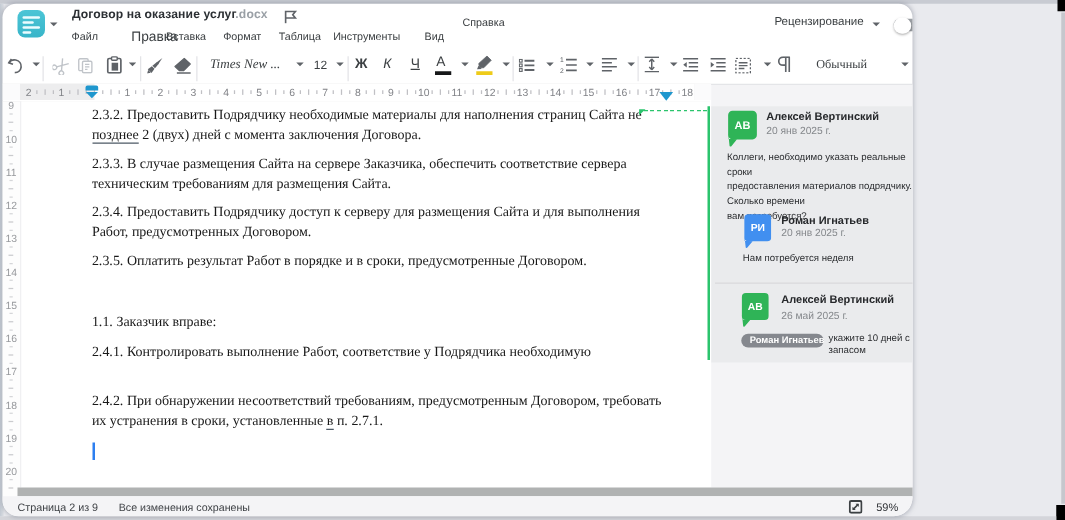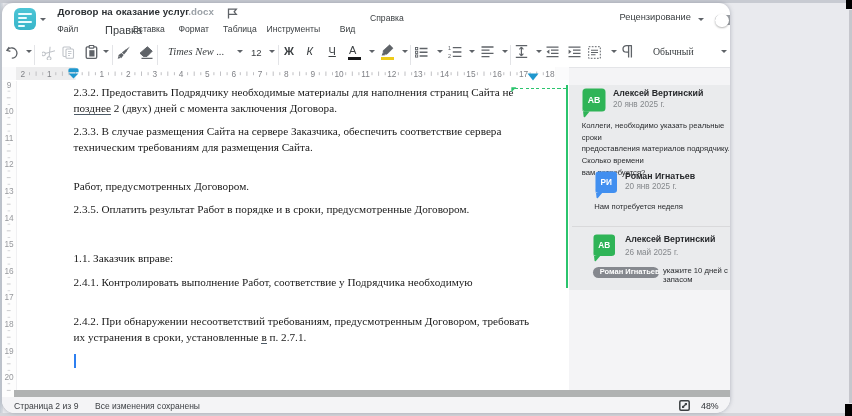--- a/index.html
+++ b/index.html
@@ -323,20 +323,21 @@
         <rect x="5.6" y="302.2" width="2.6" height="1" fill="#d5d6d9"></rect>
         <rect x="4.8" y="308.9" width="3.8" height="1" fill="#cacbce"></rect>
       </svg>
     </div>
     <div class="abs" style="left:14px;top:78.5px;width:553px;height:309.3px;background:#fff"></div>
     <div class="abs" style="left:13.5px;top:78.5px;width:1px;height:309.3px;background:#f0f0f2"></div>
     <div class="doc" style="left:71.5px;top:83.5px">2.3.2. Предоставить Подрядчику необходимые материалы для наполнения страниц Сайта не</div>
     <div class="doc" style="left:71.5px;top:99.2px"><span style="border-bottom:1.1px solid #4d5a66;padding-bottom:0.5px">позднее</span> 2 (двух) дней с момента заключения Договора.</div>
     <div class="doc" style="left:71.5px;top:122.9px">2.3.3. В случае размещения Сайта на сервере Заказчика, обеспечить соответствие сервера</div>
     <div class="doc" style="left:71.5px;top:138.6px">техническим требованиям для размещения Сайта.</div>
+    <div class="doc" style="left:71.5px;top:161.9px">2.3.4. Предоставить Подрядчику доступ к серверу для размещения Сайта и для выполнения</div>
     <div class="doc" style="left:71.5px;top:177.6px">Работ, предусмотренных Договором.</div>
     <div class="doc" style="left:71.5px;top:200.7px">2.3.5. Оплатить результат Работ в порядке и в сроки, предусмотренные Договором.</div>
     <div class="doc" style="left:71.5px;top:249.1px">1.1. Заказчик вправе:</div>
     <div class="doc" style="left:71.5px;top:273.1px">2.4.1. Контролировать выполнение Работ, соответствие у Подрядчика необходимую</div>
     <div class="doc" style="left:71.5px;top:312.7px">2.4.2. При обнаружении несоответствий требованиям, предусмотренным Договором, требовать</div>
     <div class="doc" style="left:71.5px;top:328.4px">их устранения в сроки, установленные <span style="border-bottom:1.1px solid #4d5a66;padding-bottom:0.5px">в</span> п. 2.7.1.</div>
     <div class="abs" style="left:72px;top:351.0px;width:1.8px;height:14.5px;background:#2d7ff0"></div>
     <svg class="abs" style="left:509px;top:84.7px" width="6" height="6" viewBox="0 0 6 6">
       <path d="M0.3 0.3 H5.4 L0.3 5.2 Z" fill="#2bc46d"></path>
     </svg>
@@ -393,18 +394,18 @@
     <div class="abs" style="left:12px;top:387.8px;width:801px;height:6.699999999999989px;background:#b0b2b2"></div>
     <div class="abs" style="left:0;top:394.5px;width:846px;height:16px;background:#f4f4f6"></div>
     <div class="abs" style="left:12px;top:398.0px;font-size:8.6px;color:#3f4246">Страница 2 из 9</div>
     <div class="abs" style="left:93px;top:398.0px;font-size:8.5px;color:#3f4246">Все изменения сохранены</div>
     <svg class="abs" style="left:677.3px;top:397.3px" width="11" height="11" viewBox="0 0 11 11">
       <rect x="0.8" y="0.8" width="9.4" height="9.4" rx="1.2" fill="none" stroke="#3c4043" stroke-width="1.5"></rect>
       <path d="M3.4 7.6 L7.6 3.4" stroke="#3c4043" stroke-width="1.4"></path>
       <path d="M3 5.4 V8 H5.6 Z" fill="#3c4043"></path>
       <path d="M8 5.6 V3 H5.4 Z" fill="#3c4043"></path>
     </svg>
-    <div class="abs" style="left:699px;top:398.0px;font-size:8.8px;color:#2f3236">48%</div>
+    <div class="abs" style="left:699px;top:398.0px;font-size:8.8px;color:#2f3236">59%</div>
     <div class="car" style="left:727px;top:402.0px"></div>
     <div class="abs" style="left:741px;top:396.5px;font-size:11px;color:#3c4043">−</div>
     <div class="abs" style="left:755px;top:402.2px;width:71px;height:1.6px;background:#cfcfd2"></div>
     <div class="abs" style="left:786.5px;top:399.0px;width:7.5px;height:7.5px;border-radius:50%;background:#3c4043"></div>
     <div class="abs" style="left:833.5px;top:396.0px;font-size:11px;color:#3c4043">+</div>
   </div>
 </body></html>

